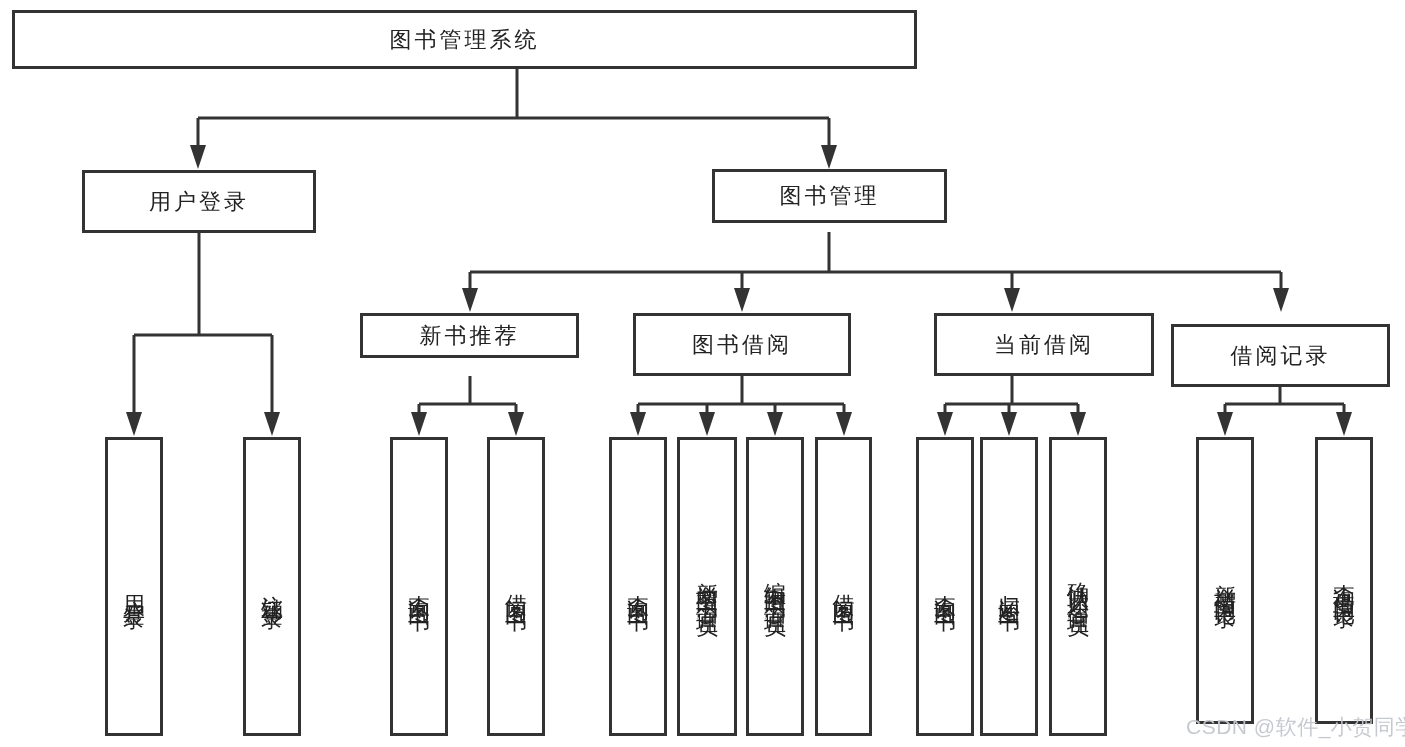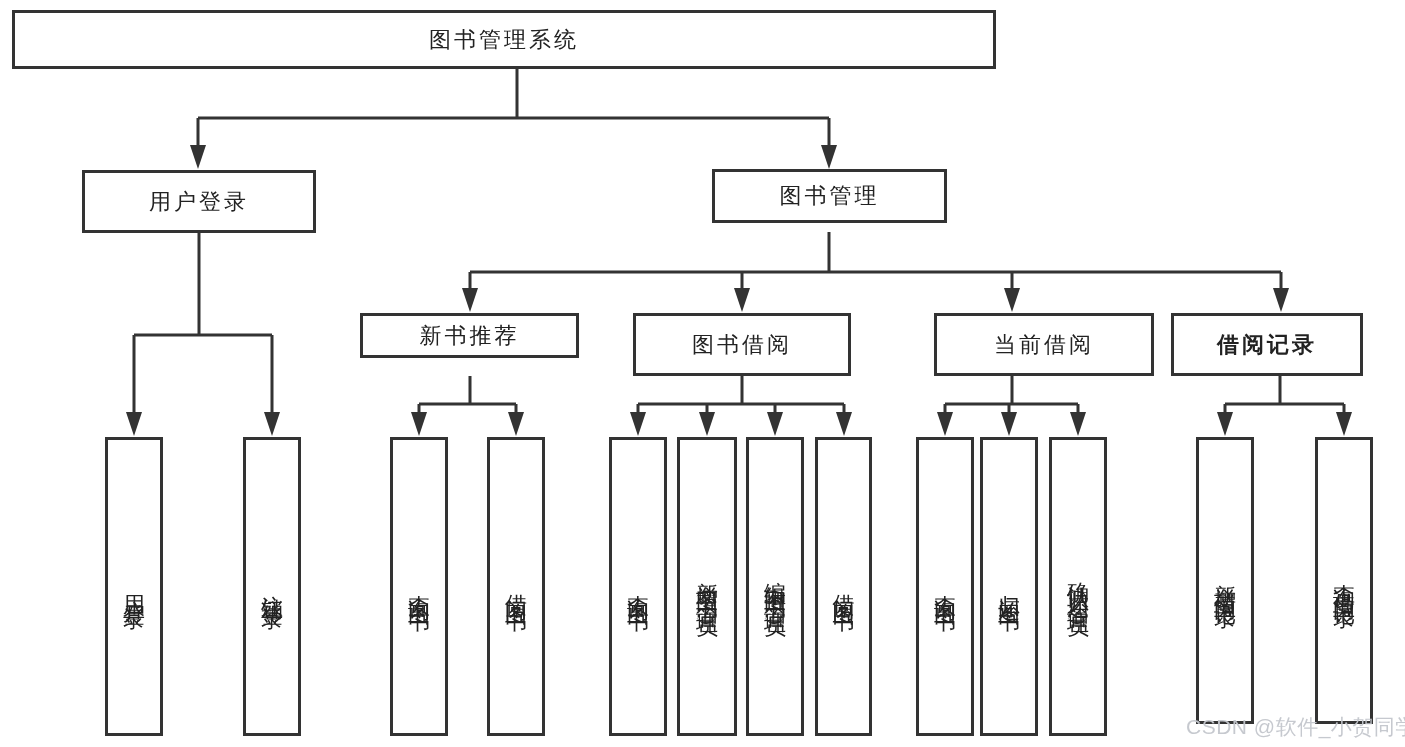--- a/index.html
+++ b/index.html
@@ -121,29 +121,29 @@
       <polygon points="1078,436 1070,412 1086,412"></polygon>
     </g>
 
     <g>
       <path d="M1280 376 L1280 404 M1225 404 L1344 404 M1225 404 L1225 414 M1344 404 L1344 414"></path>
       <polygon points="1225,436 1217,412 1233,412"></polygon>
       <polygon points="1344,436 1336,412 1352,412"></polygon>
     </g>
   </svg>
 
-  <div class="node" style="left:12px; top:10px; width:984px; height:59px;">图书管理系统</div>
+  <div class="node" style="left:12px; top:10px; width:905px; height:59px;">图书管理系统</div>
 
   <div class="node" style="left:82px; top:170px; width:234px; height:63px;">用户登录</div>
   <div class="node" style="left:712px; top:169px; width:235px; height:54px;">图书管理</div>
 
   <div class="node" style="left:360px; top:313px; width:219px; height:45px;">新书推荐</div>
   <div class="node" style="left:633px; top:313px; width:218px; height:63px;">图书借阅</div>
   <div class="node" style="left:902px; top:313px; width:220px; height:63px;margin-left:32px;">当前借阅</div>
-  <div class="node" style="left:1171px; top:313px; width:192px; height:63px;font-weight:bold;">借阅记录</div>
+  <div class="node" style="left:1171px; top:324px; width:219px; height:63px;">借阅记录</div>
 
   <div class="node leaf" style="left:105px; top:437px; width:58px; height:299px;">
     <span>用户登录</span>
   </div>
   <div class="node leaf" style="left:243px; top:437px; width:58px; height:299px;">
     <span>注销登录</span>
   </div>
 
   <div class="node leaf" style="left:390px; top:437px; width:58px; height:299px;">
     <span>查询图书</span>

